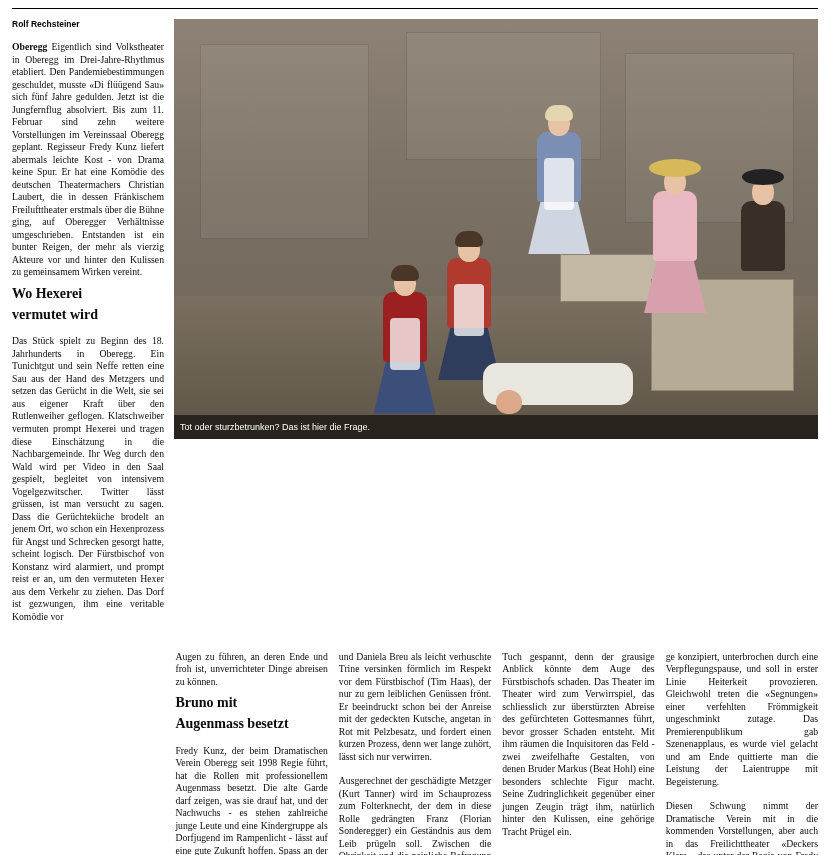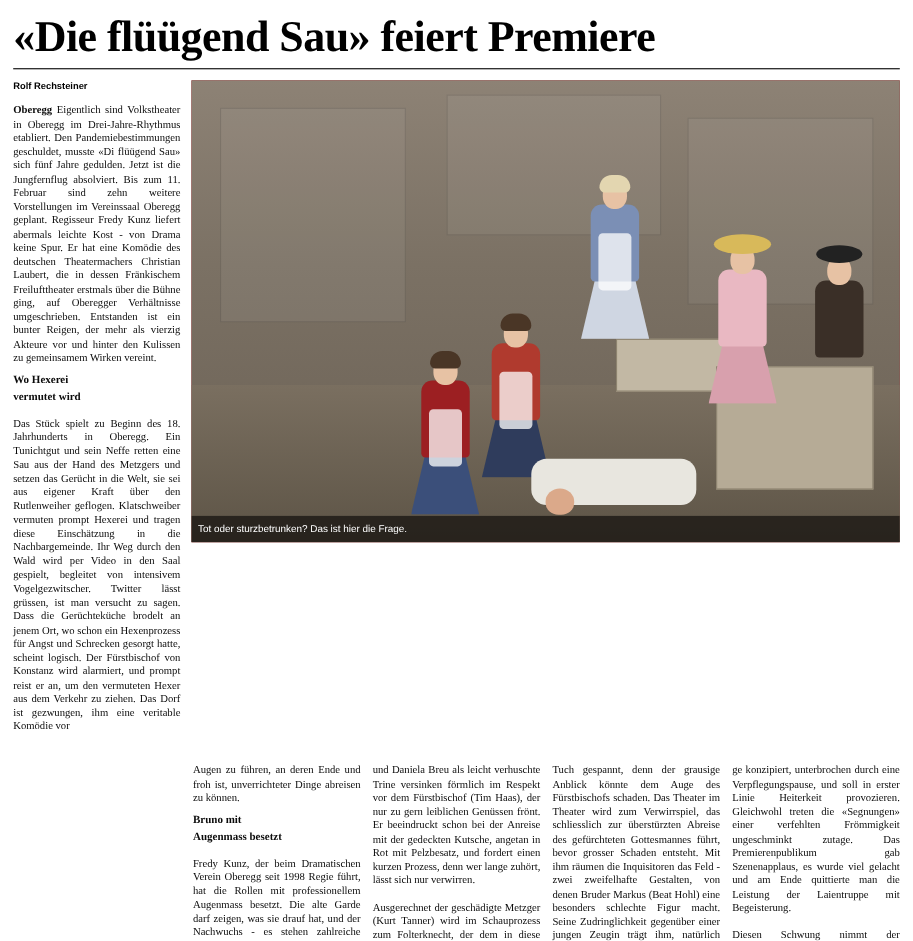--- a/index.html
+++ b/index.html
@@ -63,21 +63,21 @@
   }
   .figure {
     flex: 1 1 auto;
     position: relative;
   }
   .photo {
     position: relative;
     width: 100%;
     height: 420px;
     overflow: hidden;
-    background: #7f1d1d;
+    background: #be185d;
   }
   .photo-caption-bar {
     position: absolute;
     left: 0;
     right: 0;
     bottom: 0;
     height: 24px;
     background: rgba(20,16,14,0.72);
     color: #fff;
     font-family: "Liberation Sans", sans-serif;
@@ -106,21 +106,21 @@
   }
   .col-text p {
     margin: 12px 0 0.55em 0;
   }
   .lead-in {
     font-weight: bold;
   }
   .sub-title {
     font-family: "Liberation Serif", serif;
     font-weight: bold;
-    font-size: 10px;
+    font-size: 14px;
     line-height: 1.2;
     margin: 7px 0 4px 0;
   }
 
   
   .lower {
     display: flex;
     gap: 11px;
     margin-top: 10px;
   }
@@ -205,21 +205,20 @@
     position: absolute;
     background: #e8e6df;
     border-radius: 14px;
   }
 </style>
 </head>
 <body>
 
 <div class="page">
 
-  <h1 class="headline">«Die flüügend Sau» feiert Premiere</h1>
   <hr class="rule">
 
   <div class="top">
 
     <div class="lead-col">
       <div class="byline">Rolf Rechsteiner</div>
       <div class="col-text">
         <p><span class="lead-in">Oberegg</span> <span>Eigentlich sind Volkstheater in Oberegg im Drei-Jahre-Rhythmus etabliert. Den Pandemiebestimmungen geschuldet, musste «Di flüügend Sau» sich fünf Jahre gedulden. Jetzt ist die Jungfernflug absolviert. Bis zum 11. Februar sind zehn weitere Vorstellungen im Vereinssaal Oberegg geplant. Regisseur Fredy Kunz liefert abermals leichte Kost - von Drama keine Spur. Er hat eine Komödie des deutschen Theatermachers Christian Laubert, die in dessen Fränkischem Freilufttheater erstmals über die Bühne ging, auf Oberegger Verhältnisse umgeschrieben. Entstanden ist ein bunter Reigen, der mehr als vierzig Akteure vor und hinter den Kulissen zu gemeinsamem Wirken vereint.</span></p>
         <div class="sub-title">Wo Hexerei</div>
         <div class="sub-title" style="margin-top:0">vermutet wird</div>

